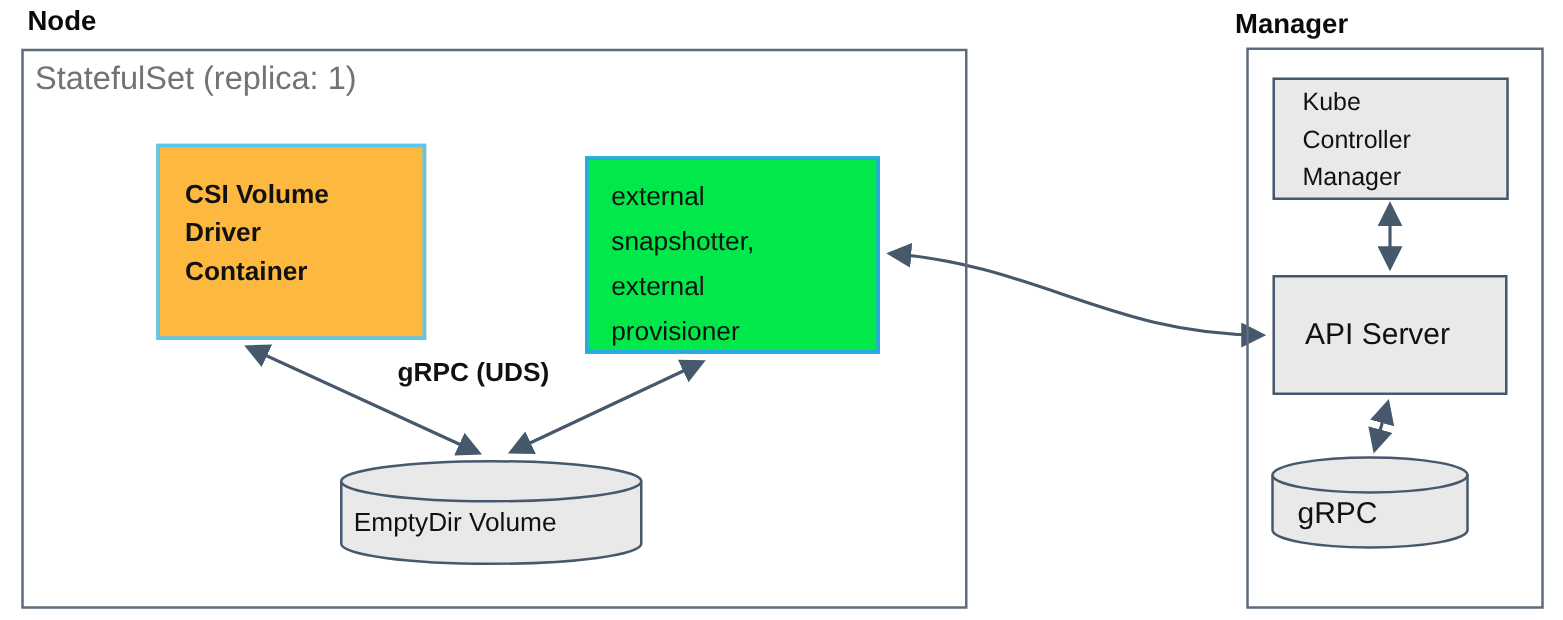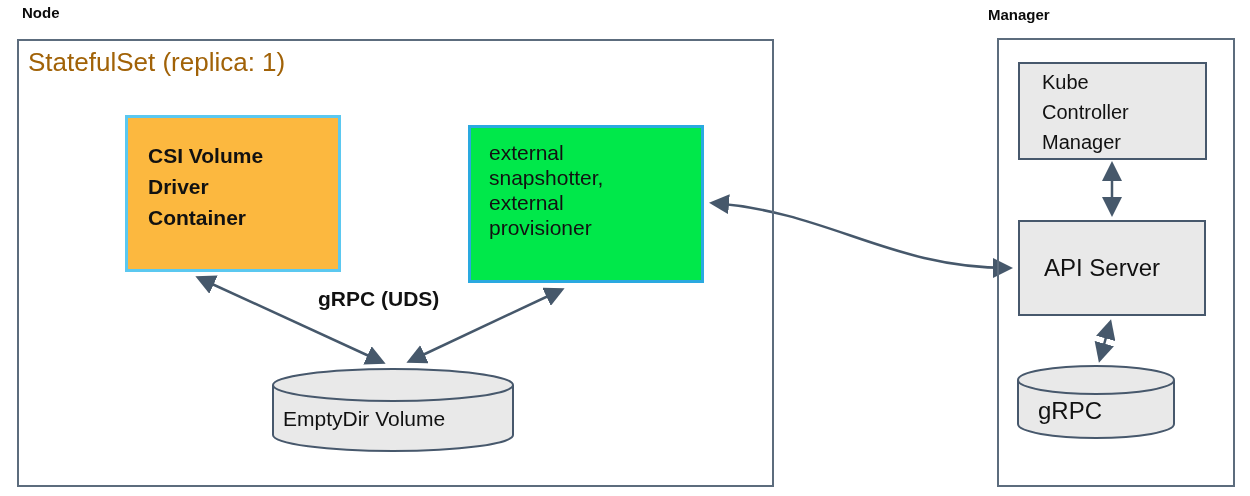--- a/index.html
+++ b/index.html
@@ -18,34 +18,34 @@
     position: absolute;
     left: 0; top: 0;
     width: 1250px; height: 496px;
     pointer-events: none;
   }
 
   .abs { position: absolute; }
   .prewrap { white-space: pre-line; }
 
   .group-label {
-    font-size: 15px;
+    font-size: 22px;
     font-weight: 700;
     color: #0b0b0b;
   }
 
   .outer-box {
     position: absolute;
     border: 2px solid #5c6c7d;
     background: transparent;
   }
 
   .statefulset-label {
     font-size: 26px;
-    color: #a16207;
+    color: #737373;
   }
 
   .csi-box {
     position: absolute;
     left: 125px; top: 115px;
     width: 216px; height: 157px;
     background: #fcb83f;
     border: 3px solid #5bc8f0;
     padding: 22px 10px 0 20px;
     font-size: 21px;
@@ -54,21 +54,21 @@
   }
 
   .external-box {
     position: absolute;
     left: 468px; top: 125px;
     width: 236px; height: 158px;
     background: #00e84a;
     border: 3px solid #2aa9e0;
     padding: 12px 10px 0 18px;
     font-size: 21px;
-    line-height: 25px;
+    line-height: 36px;
   }
 
   .grpc-label {
     left: 318px; top: 287px;
     font-size: 21px;
     font-weight: 600;
   }
 
   .inner-grey-box {
     position: absolute;

